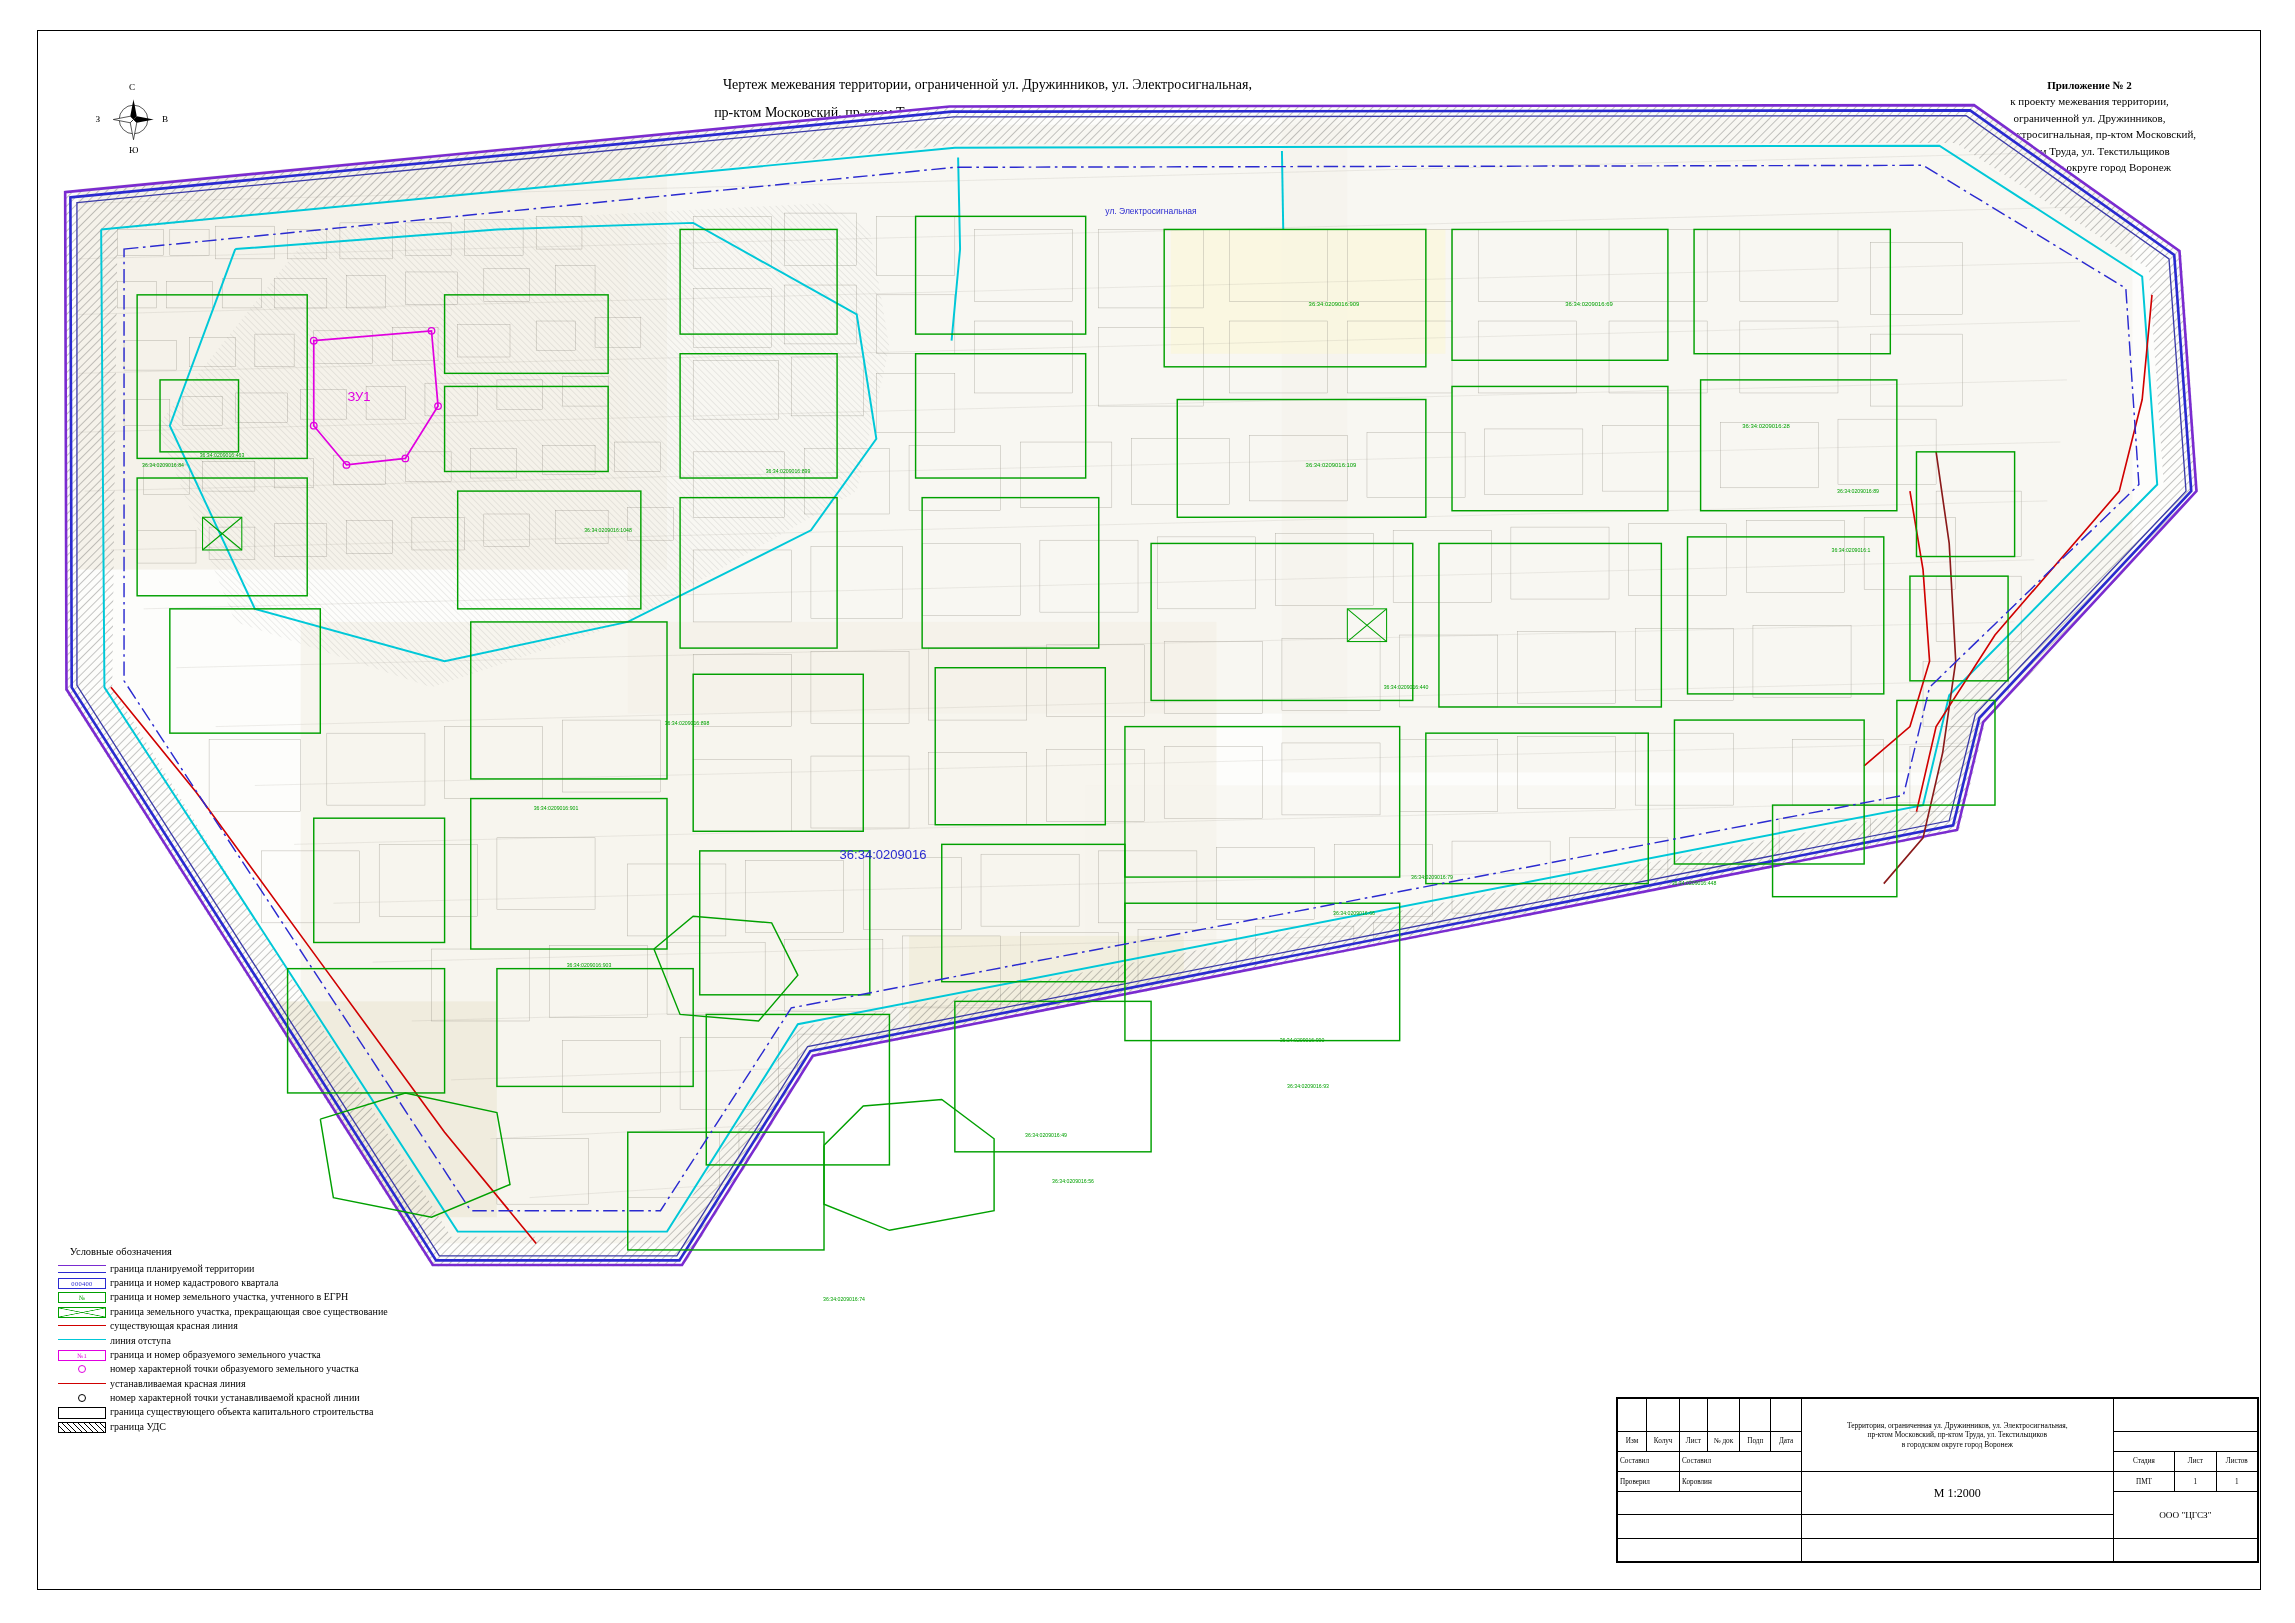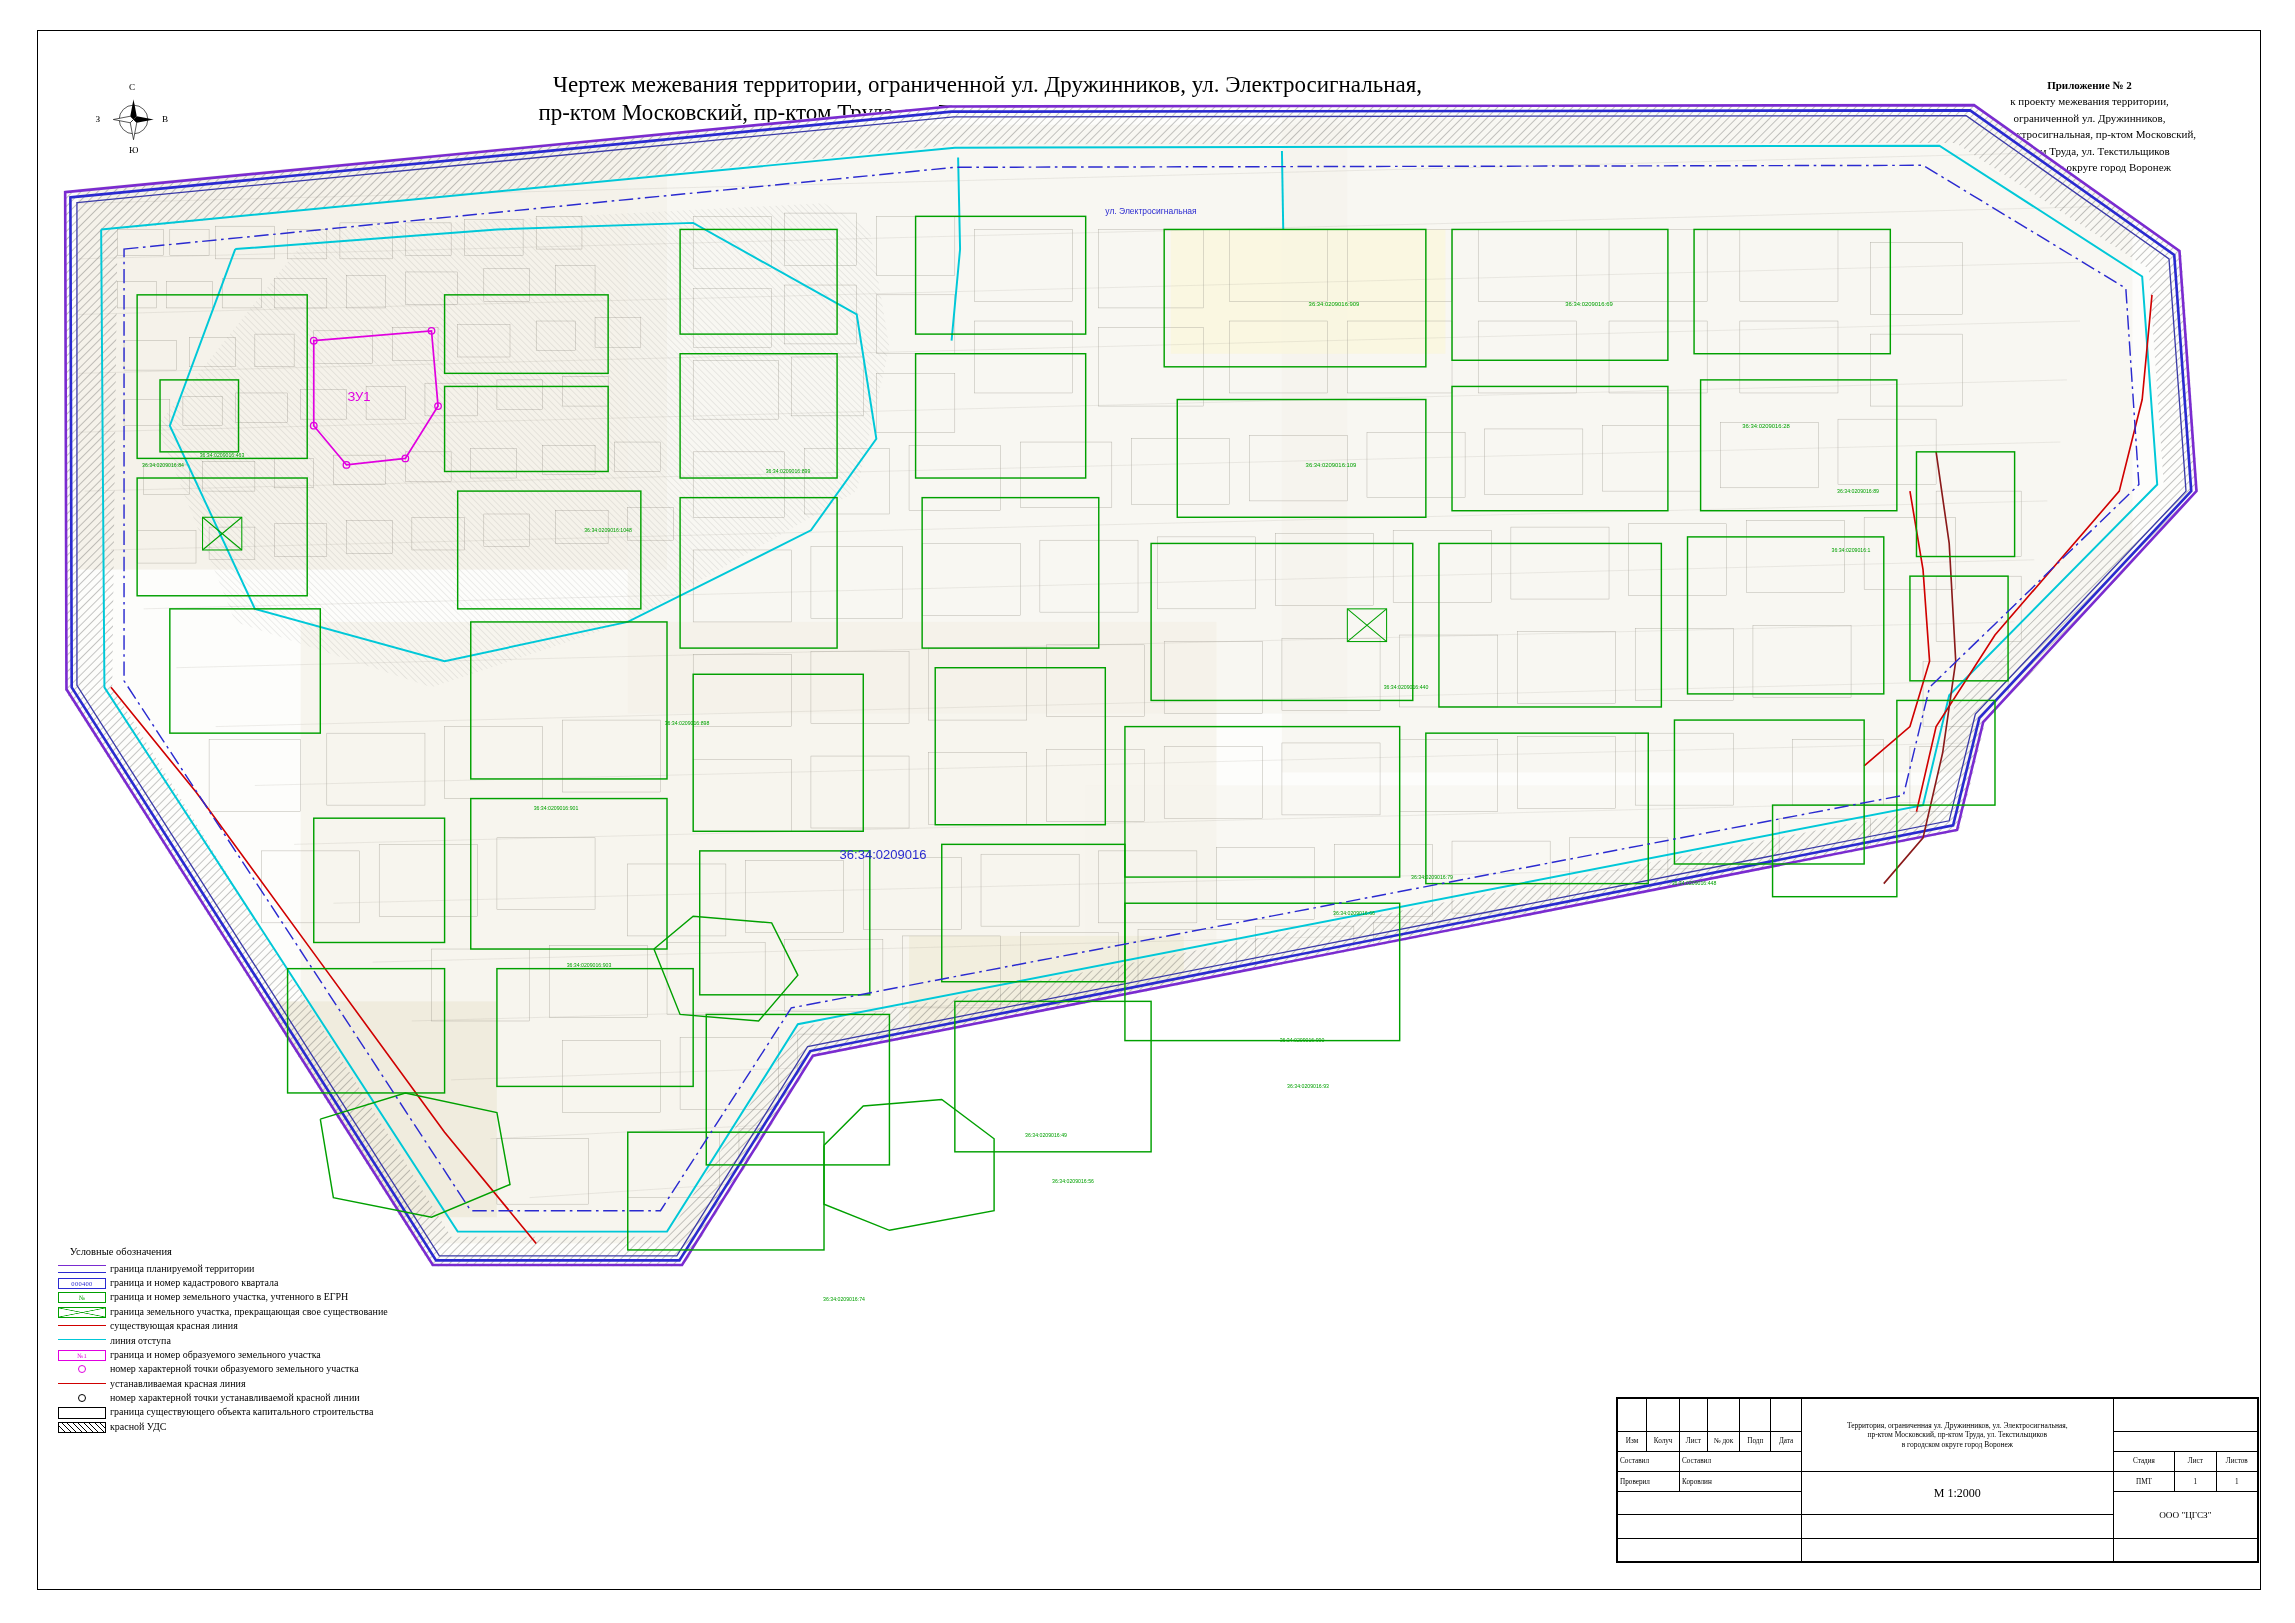--- a/index.html
+++ b/index.html
@@ -1,21 +1,21 @@
 <!DOCTYPE html>
 <html lang="ru" style="font-size:10.5px"><head>
 <meta charset="utf-8">
 <style>
   html,body{margin:0;padding:0;background:#fff;}
   body{width:2295px;height:1624px;font-family:"Liberation Serif",serif;color:#000;overflow:hidden;}
   #sheet{position:relative;width:2295px;height:1624px;background:#ffffff;}
   .frame{position:absolute;left:37px;top:30px;width:2222px;height:1558px;border:1.3px solid #000;}
 
   
-  .title{position:absolute;left:366px;top:71px;width:1243px;text-align:center;font-size:23px;line-height:27.5px;font-weight:400;}
+  .title{position:absolute;left:366px;top:71px;width:1243px;text-align:center;font-size:14px;line-height:27.5px;font-weight:400;}
   .appendix{position:absolute;left:1936px;top:77px;width:307px;text-align:center;font-size:11px;line-height:16.4px;}
   .appendix .l1{font-weight:700;}
 
   
   .compass{position:absolute;left:98px;top:85px;width:72px;height:72px;}
   .compass .lbl{position:absolute;font-size:9.2px;font-family:"Liberation Serif",serif;}
   .compass .n{left:31px;top:-2.6px;}
   .compass .s{left:31px;top:60px;}
   .compass .w{left:-2.6px;top:29px;}
   .compass .e{left:64px;top:29px;}
@@ -515,21 +515,21 @@
       <div class="sym">
           <div class="sym-oks"></div>
         </div>
       <div class="txt">граница существующего объекта капитального строительства</div>
     </div>
 
     <div class="row">
       <div class="sym">
           <div class="sym-udc"></div>
         </div>
-      <div class="txt">красной УДС</div>
+      <div class="txt">граница УДС</div>
     </div>
   </div>
 
 
   <div class="stamp">
     <table>
       <colgroup>
         <col style="width:27.5px">
           <col style="width:31px">
           <col style="width:26px">

